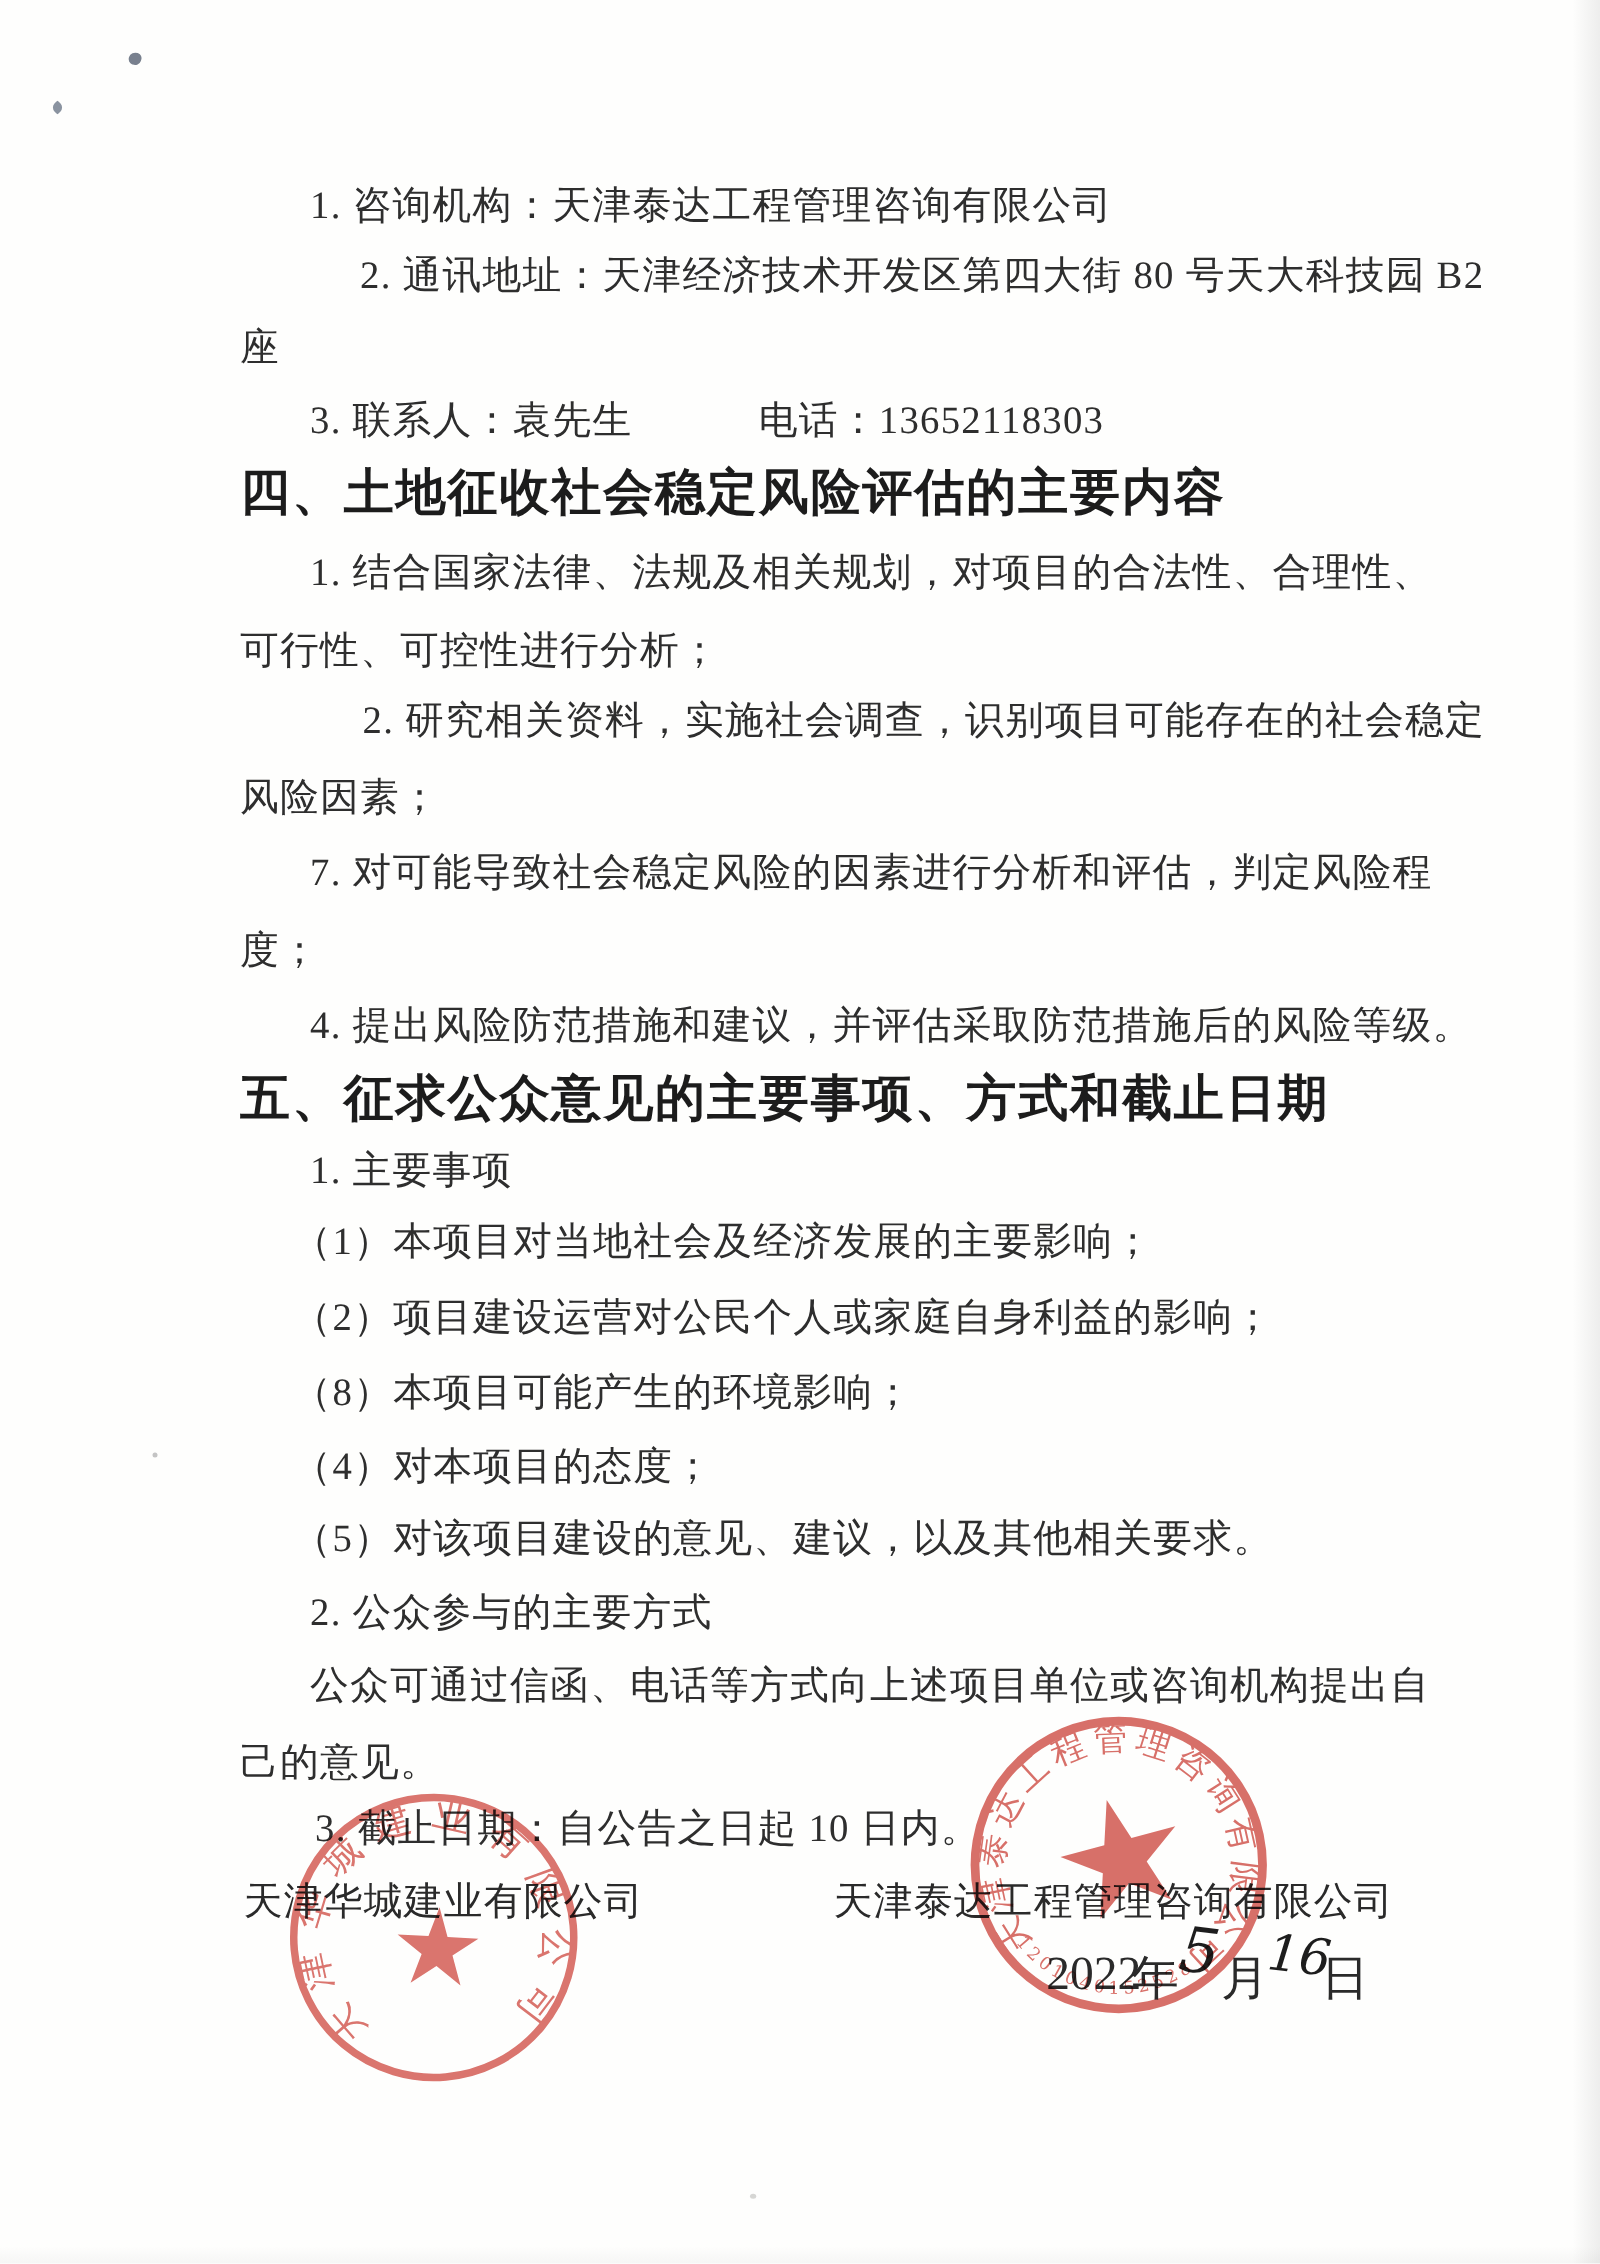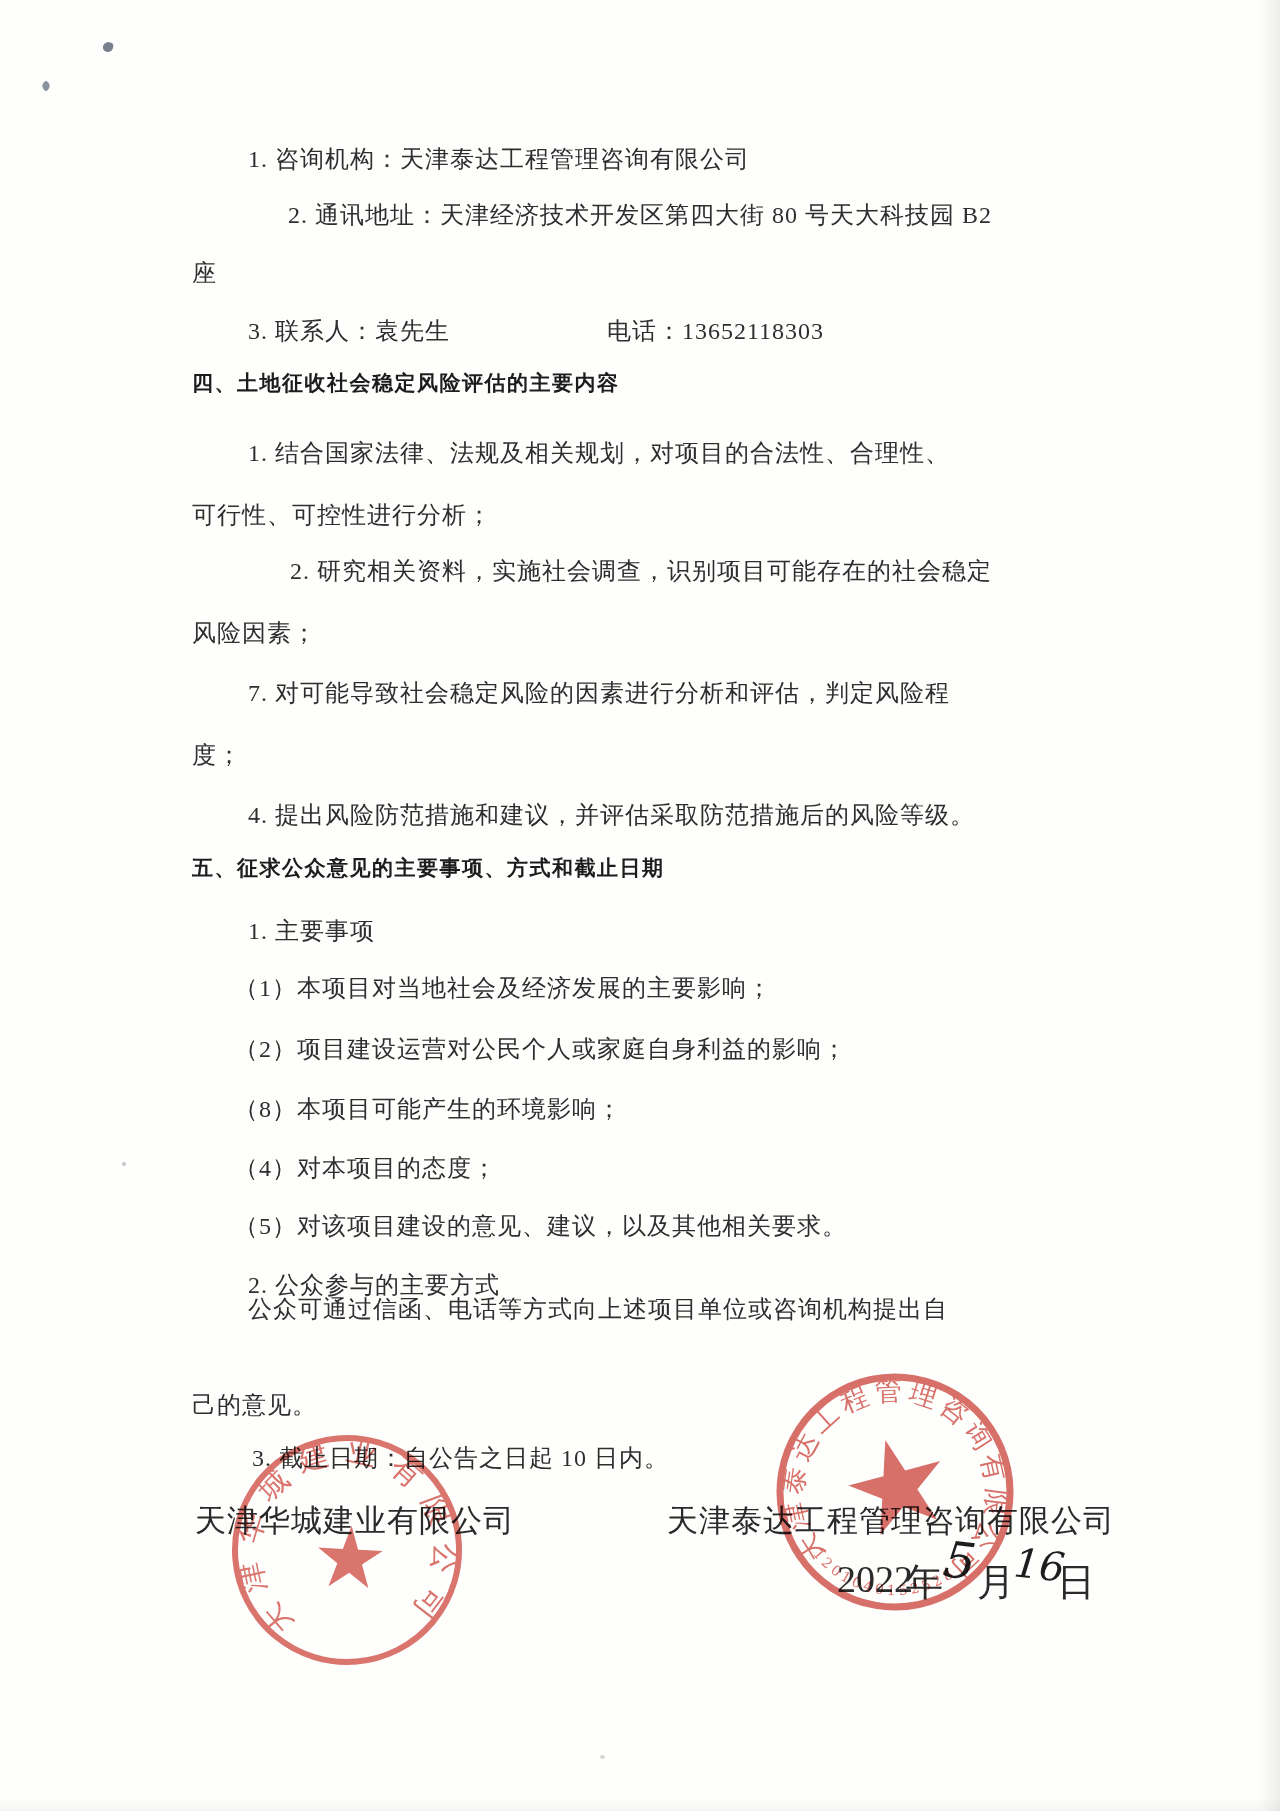--- a/index.html
+++ b/index.html
@@ -1,21 +1,21 @@
 <!DOCTYPE html>
 <html><head>
 <meta charset="utf-8">
 <style>
   html,body{margin:0;padding:0;background:#ffffff;}
   .page{position:relative;width:1280px;height:1811px;background:#fefefd;overflow:hidden;
         font-family:"Liberation Serif","DejaVu Serif",serif;}
-  .ln{position:absolute;font-size:24px;letter-spacing:1px;line-height:1.15;
+  .ln{position:absolute;font-size:31px;letter-spacing:1px;line-height:1.15;
       color:#2e2e2e;white-space:pre;font-family:"Liberation Serif","DejaVu Serif",serif;}
   .hd{font-family:"Liberation Sans","DejaVu Sans",sans-serif;font-weight:700;
-      font-size:21px;color:#1c1c1c;letter-spacing:1.5px;}
+      font-size:40px;color:#1c1c1c;letter-spacing:1.5px;}
   .sig{font-size:31px;color:#2a2a2a;}
   .dt{position:absolute;font-size:38px;color:#2a2a2a;white-space:pre;}
   .hand{position:absolute;font-family:"DejaVu Serif",serif;font-style:italic;
         color:#1d1d1d;}
   .speck{position:absolute;}
   .edge-right{position:absolute;top:0;right:0;width:22px;height:100%;
       background:linear-gradient(to right, rgba(90,90,90,0) 0%, rgba(90,90,90,0.10) 100%);}
   .edge-bottom{position:absolute;left:0;bottom:0;width:100%;height:14px;
       background:linear-gradient(to bottom, rgba(90,90,90,0) 0%, rgba(90,90,90,0.05) 100%);}
   svg.stamps{position:absolute;left:0;top:0;mix-blend-mode:multiply;opacity:0.9;}
@@ -45,21 +45,21 @@
   <div class="ln" style="left:192px;top:742px;">度；</div>
   <div class="ln" style="left:248px;top:802px;">4. 提出风险防范措施和建议，并评估采取防范措施后的风险等级。</div>
   <div class="ln hd" style="left:192px;top:856px;">五、征求公众意见的主要事项、方式和截止日期</div>
   <div class="ln" style="left:248px;top:918px;">1. 主要事项</div>
   <div class="ln" style="left:234px;top:975px;">（1）本项目对当地社会及经济发展的主要影响；</div>
   <div class="ln" style="left:234px;top:1036px;">（2）项目建设运营对公民个人或家庭自身利益的影响；</div>
   <div class="ln" style="left:234px;top:1096px;">（8）本项目可能产生的环境影响；</div>
   <div class="ln" style="left:234px;top:1155px;">（4）对本项目的态度；</div>
   <div class="ln" style="left:234px;top:1213px;">（5）对该项目建设的意见、建议，以及其他相关要求。</div>
   <div class="ln" style="left:248px;top:1272px;">2. 公众参与的主要方式</div>
-  <div class="ln" style="left:248px;top:1296px;text-align:right;">公众可通过信函、电话等方式向上述项目单位或咨询机构提出自</div>
+  <div class="ln" style="left:248px;top:1330px;text-align:right;">公众可通过信函、电话等方式向上述项目单位或咨询机构提出自</div>
   <div class="ln" style="left:192px;top:1392px;">己的意见。</div>
   <div class="ln" style="left:252px;top:1445px;">3. 截止日期：自公告之日起 10 日内。</div>
 
   <div class="ln sig" style="left:195px;top:1503px;">天津华城建业有限公司</div>
   <div class="ln sig" style="left:667px;top:1503px;">天津泰达工程管理咨询有限公司</div>
 
   <span class="dt" style="left:837px;top:1557px;">2022</span>
   <span class="dt" style="left:905px;top:1557px;">年</span>
   <span class="hand" style="left:944px;top:1532px;font-size:50px;transform:rotate(7deg);">5</span>
   <span class="dt" style="left:977px;top:1557px;">月</span>

